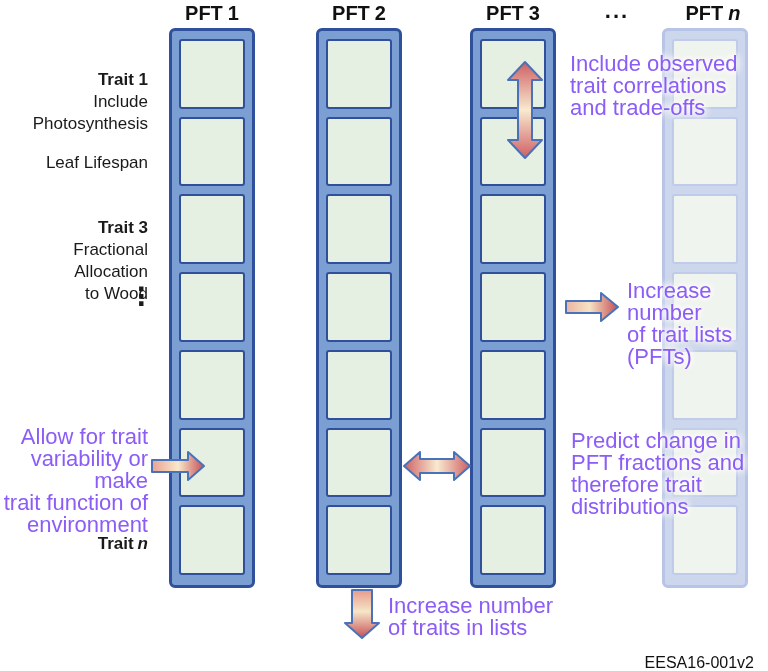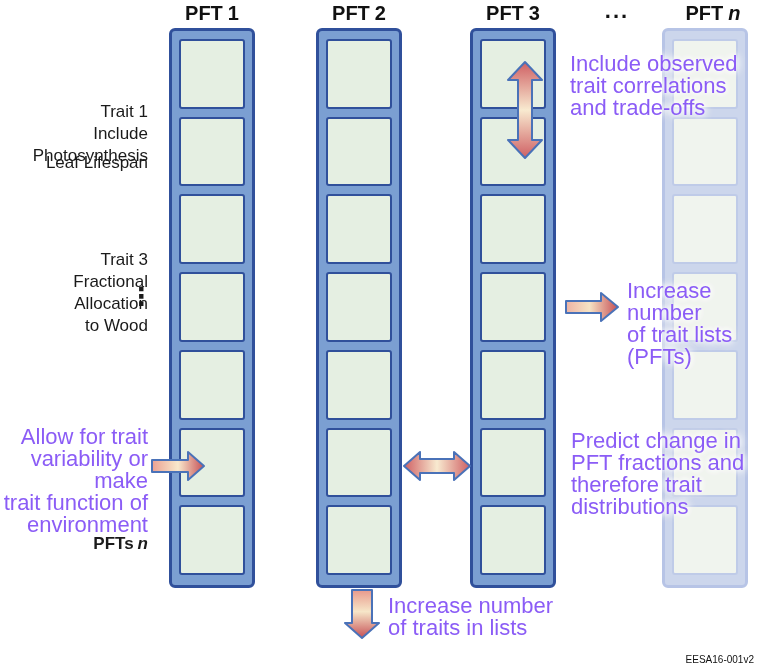--- a/index.html
+++ b/index.html
@@ -28,42 +28,42 @@
     flex:1 1 auto;box-sizing:border-box;
     background:#e5efe2;border:2px solid #30509b;border-radius:3px;
   }
   .col.faded{background:#ccd6ec;border-color:#b7c4e6;}
   .col.faded .cell{background:#f0f4ee;border-color:#bfcbe8;}
   
   .trait-group{
     position:absolute;right:620px;text-align:right;color:#1a1a1a;
     font-size:17px;line-height:22px;white-space:pre-line;
   }
-  .trait-title{font-weight:400;display:block;margin-top:32px;}
+  .trait-title{font-weight:700;display:block;}
   .trait-lines{white-space:pre-line;}
   .v-ellipsis{
     position:absolute;right:614px;top:283px;font-size:25px;font-weight:700;
     color:#1a1a1a;line-height:26px;
   }
   .trait-n{
     position:absolute;right:620px;top:534px;font-size:17px;font-weight:700;color:#1a1a1a;
   }
   .trait-n .suffix{margin-left:4px;}
   
   .note{
     position:absolute;color:#8b5cf6;font-size:22px;font-weight:400;
     line-height:22px;white-space:pre-line;
   }
   .note.right-align{text-align:right;}
   .glow{text-shadow:0 0 5px #fff,0 0 8px #fff,0 0 12px #fff,0 0 12px #fff;}
   
   .arrow{position:absolute;}
   
   .footer-code{
-    position:absolute;right:14px;top:654px;font-size:10px;color:#111;
+    position:absolute;right:14px;top:654px;font-size:16px;color:#111;
   }
 </style>
 </head>
 <body>
 
 <div id="canvas">
 
   <div class="col-header" style="left:169px">
     <span>PFT</span><span class="suffix">1</span>
   </div>
@@ -122,21 +122,21 @@
   <div class="trait-group" style="top:130px">
     <span class="trait-lines">Leaf Lifespan</span>
   </div>
   <div class="trait-group" style="top:195px">
     <span class="trait-title">Trait 3</span><span class="trait-lines">Fractional
 Allocation
 to Wood</span>
   </div>
   <div class="v-ellipsis">⋮</div>
   <div class="trait-n">
-    <span>PFTs</span><span class="suffix it">n</span>
+    <span>Trait</span><span class="suffix it">n</span>
   </div>
 
   <div class="note glow" style="left:570px;top:53px">Include observed
 trait correlations
 and trade-offs</div>
   <div class="note glow" style="left:627px;top:280px">Increase number
 of trait lists (PFTs)</div>
   <div class="note right-align" style="right:620px;top:426px">Allow for trait
 variability or make
 trait function of

